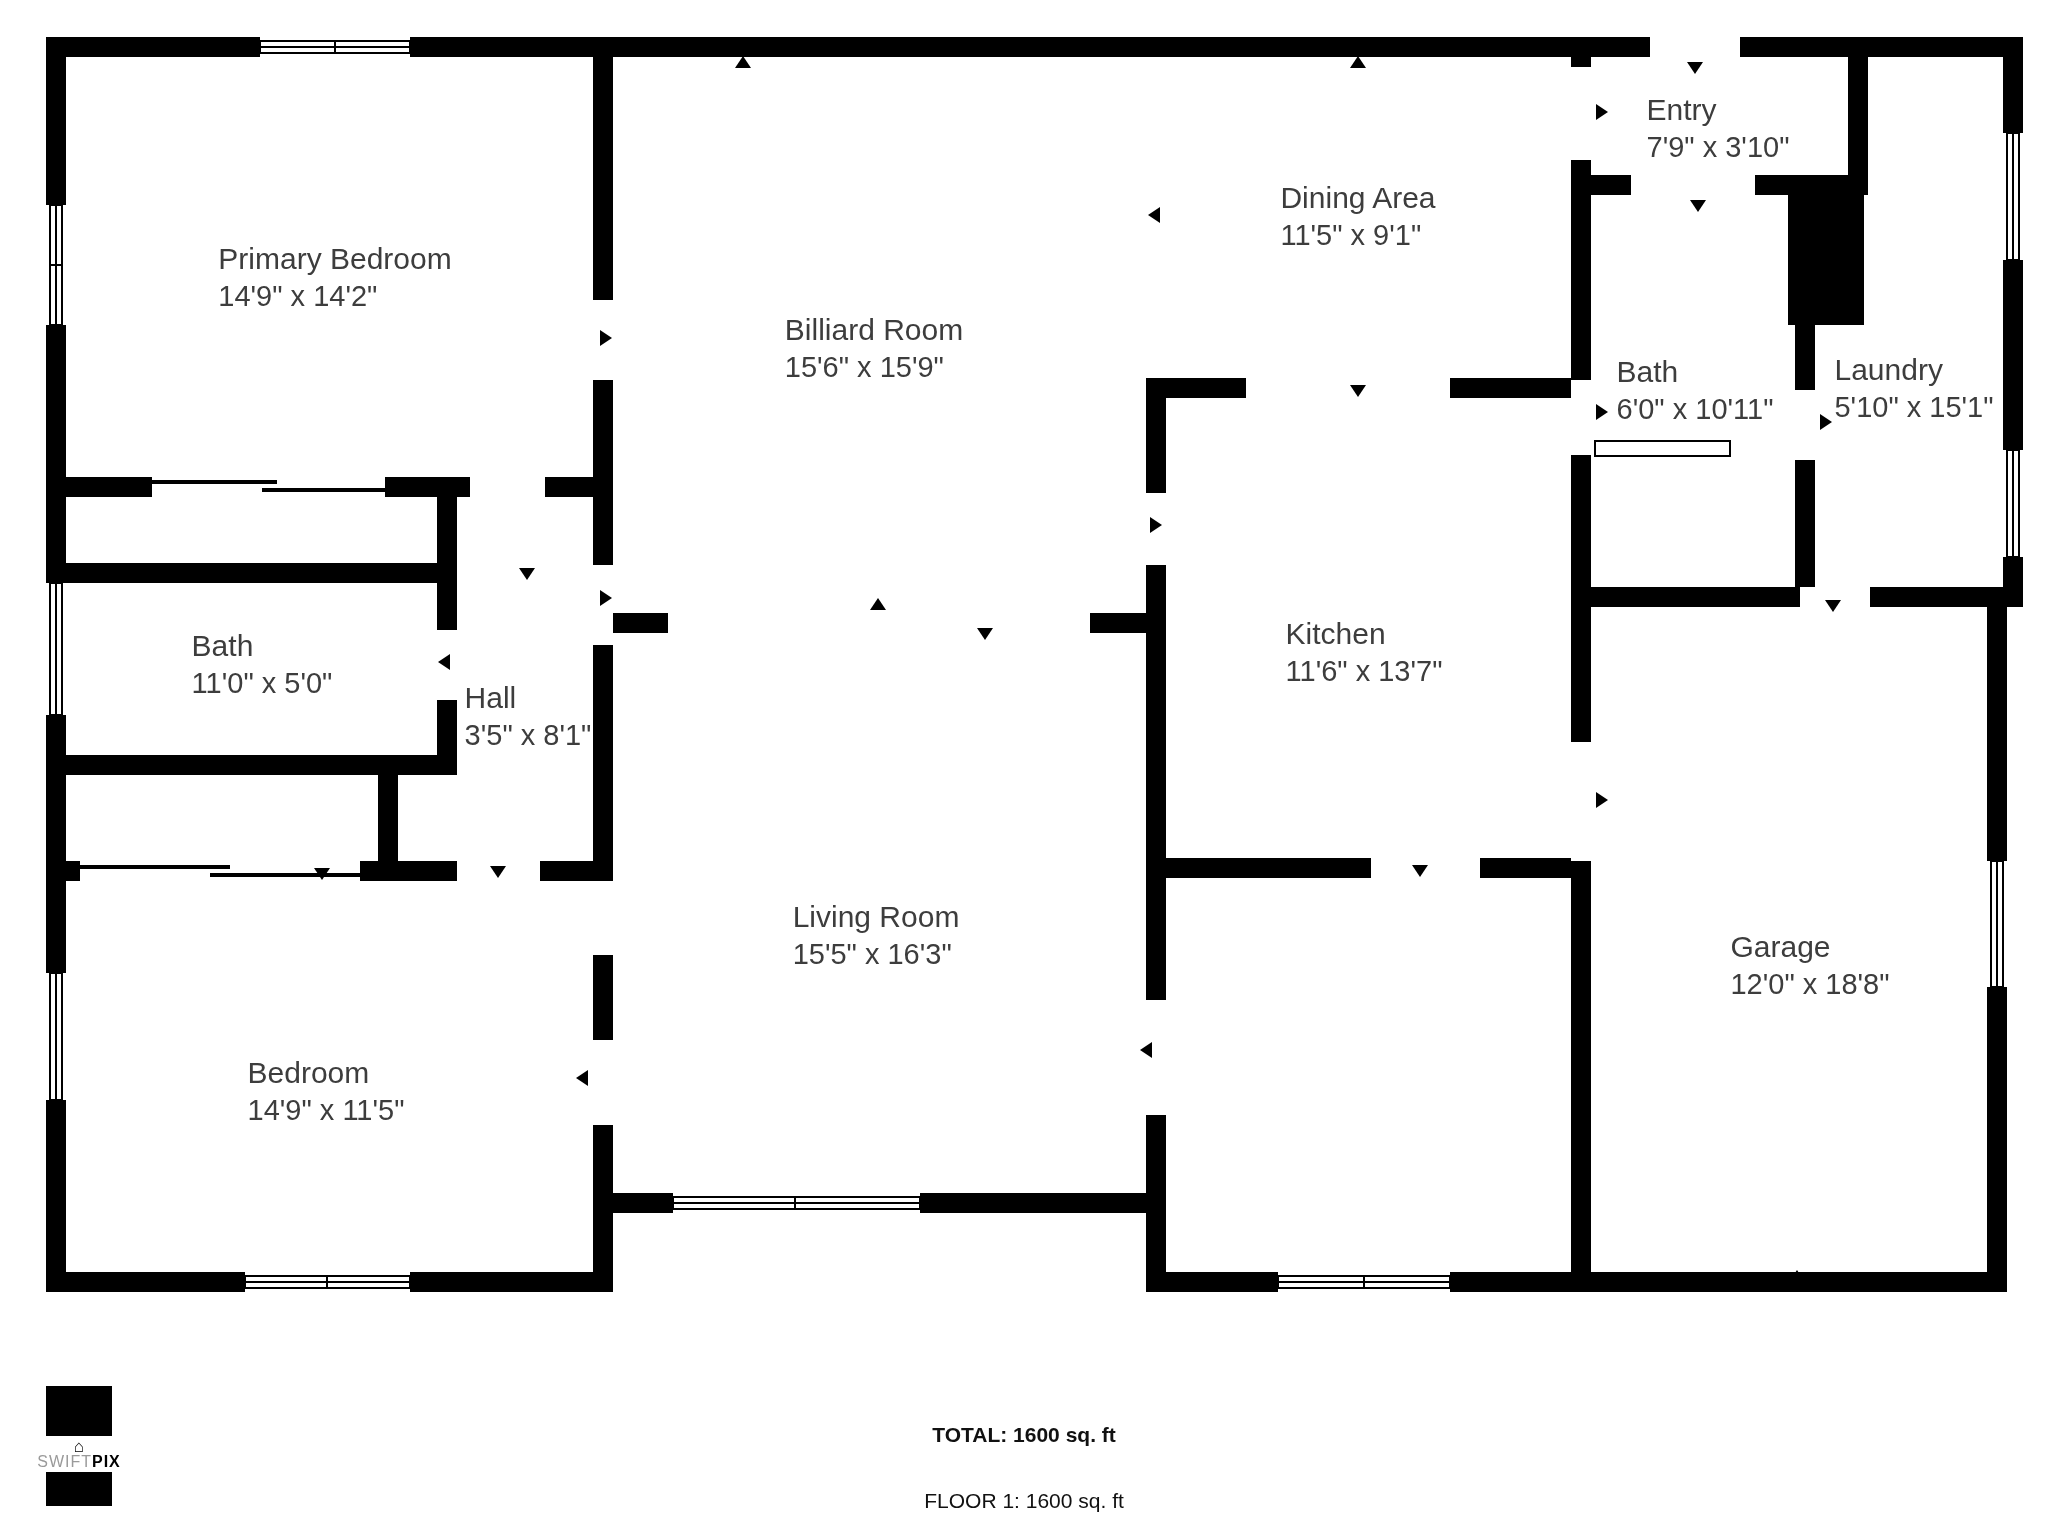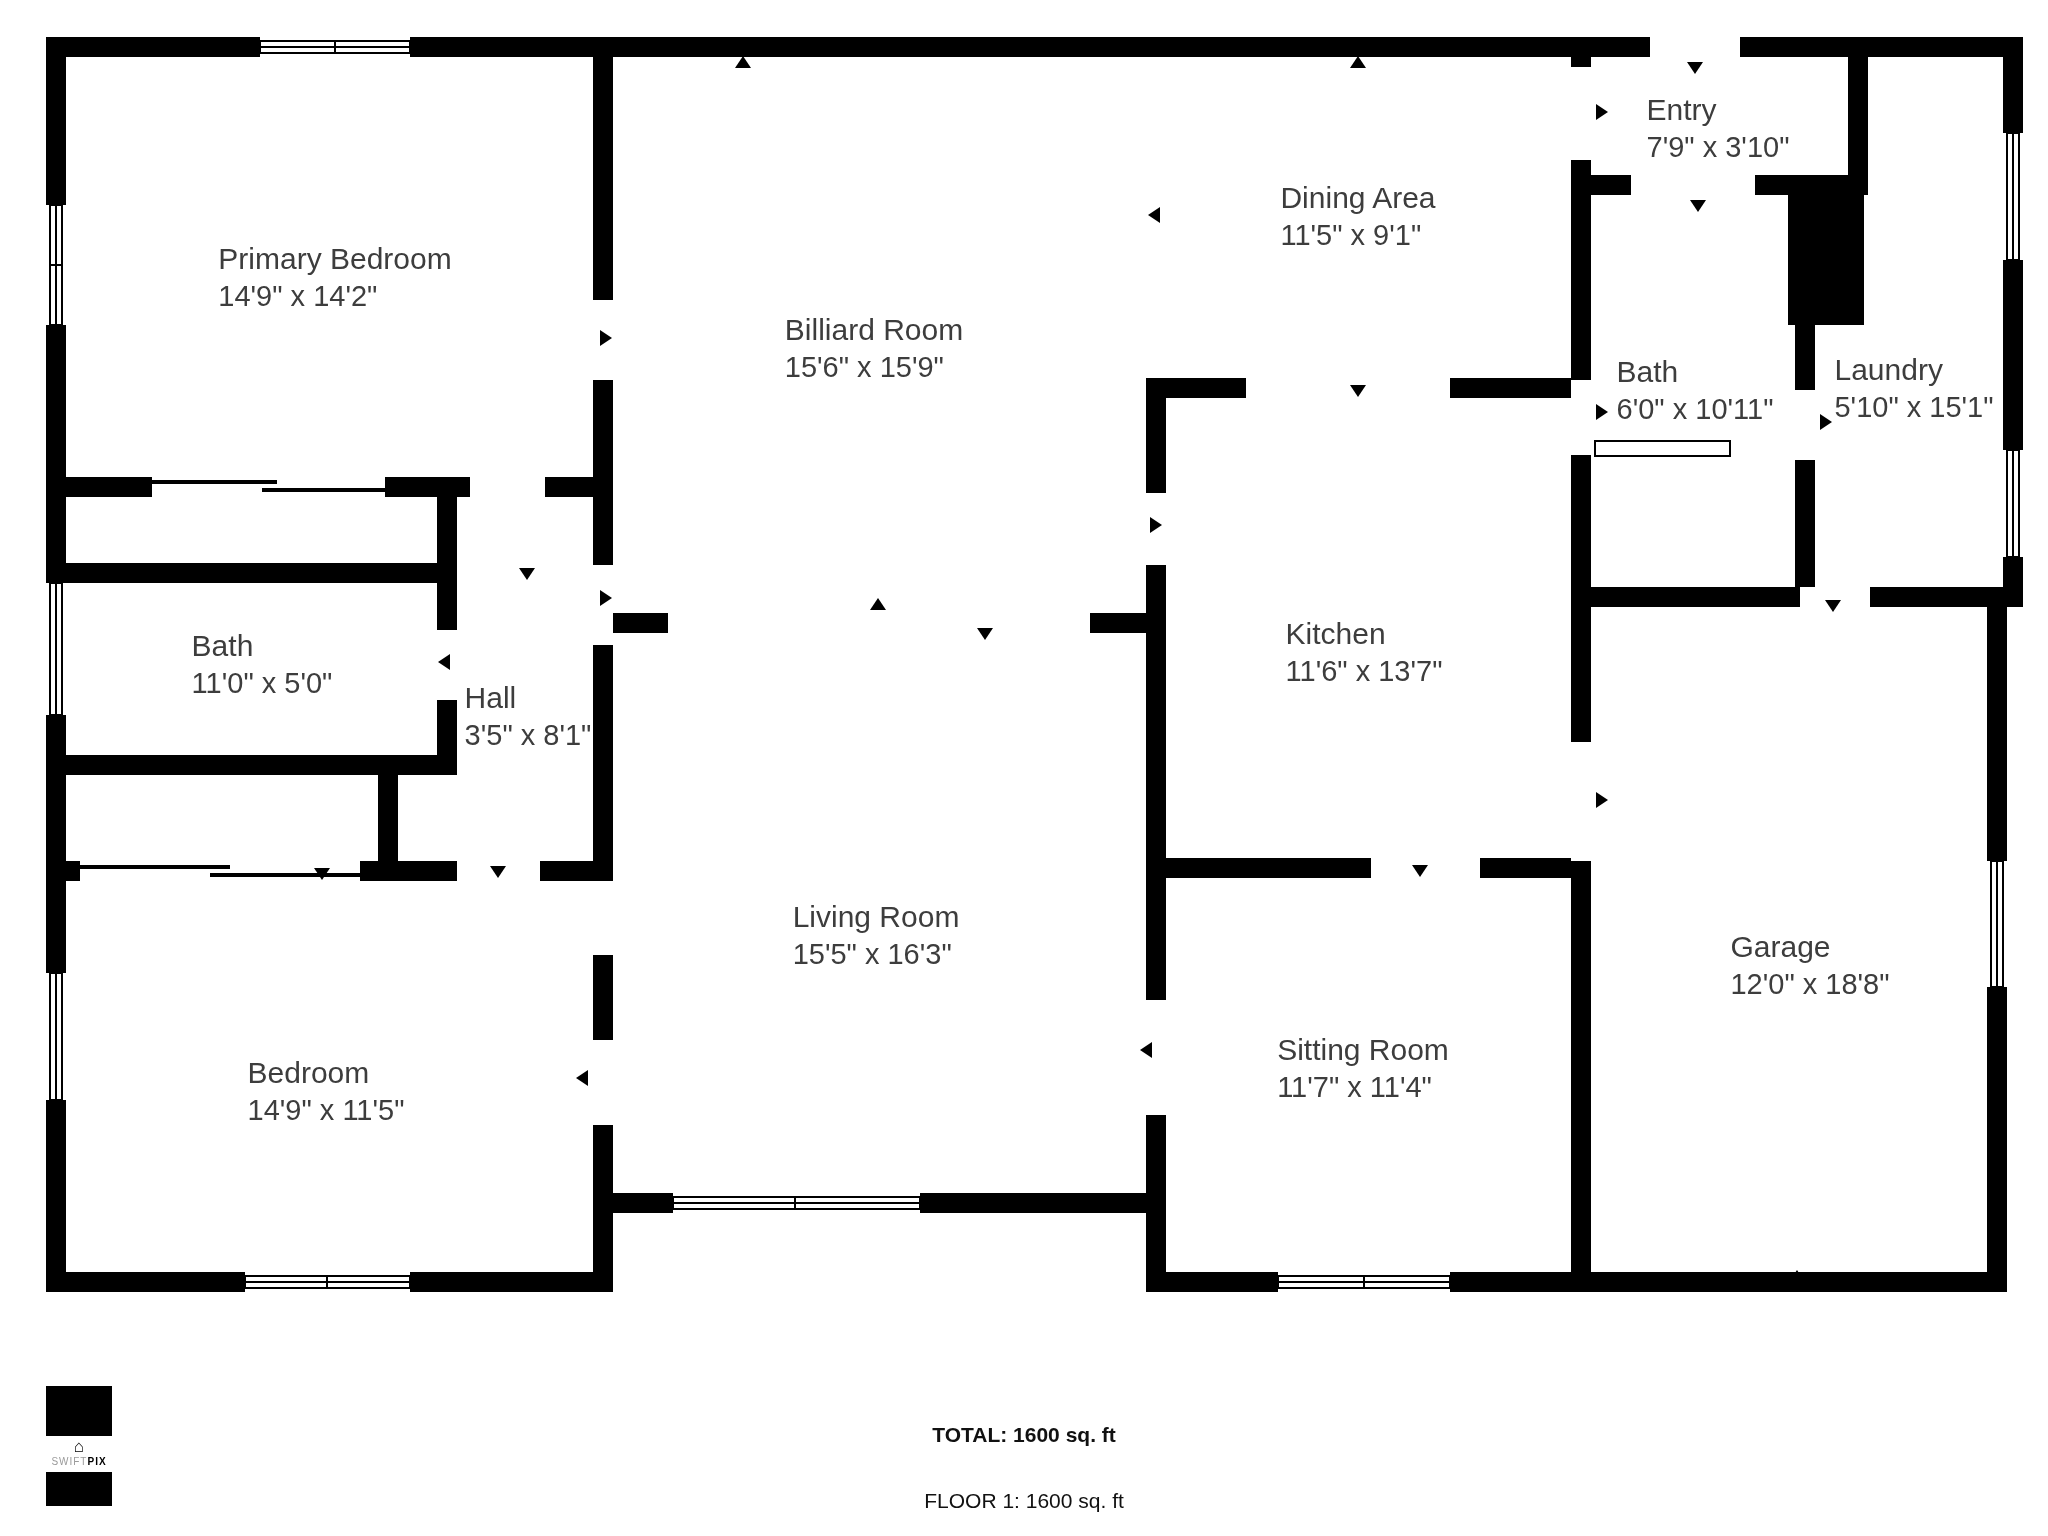--- a/index.html
+++ b/index.html
@@ -15,21 +15,21 @@
 
   .footer { position:absolute; top:1384px; left:0; width:100%; text-align:center; color:#111; z-index:2; }
   .footer .line { font-size:21px; line-height:30px;margin-top:36px; }
   .footer .line.bold { font-weight:bold; }
   .footer .disclaimer { margin-top:24px; font-size:15px; color:#111; }
 
   .logo { position:absolute; left:46px; top:1386px; width:66px; display:flex;
           flex-direction:column; align-items:center; z-index:2; }
   .logo .block-top { width:66px; height:50px; background:#000; }
   .logo .house { font-size:17px; line-height:17px; color:#000; margin-top:2px; }
-  .logo .brand { font-size:10px; line-height:14px; letter-spacing:1px; color:#9a9a9a; }
+  .logo .brand { font-size:16px; line-height:14px; letter-spacing:1px; color:#9a9a9a; }
   .logo .brand .bold { color:#000; font-weight:bold; }
   .logo .block-bottom { width:66px; height:34px; background:#000; margin-top:3px; }
 </style>
 </head>
 <body>
 
 <div class="page">
 
   <svg class="plan-svg" viewBox="0 0 2048 1536">
 
@@ -216,24 +216,20 @@
     <span class="rdims">3'5" x 8'1"</span>
   </div>
   <div class="room" style="left:1364px;top:652px">
     <span class="rname">Kitchen</span>
     <span class="rdims">11'6" x 13'7"</span>
   </div>
   <div class="room" style="left:876px;top:935px">
     <span class="rname">Living Room</span>
     <span class="rdims">15'5" x 16'3"</span>
   </div>
-  <div class="room" style="left:1363px;top:1068px">
-    <span class="rname">Sitting Room</span>
-    <span class="rdims">11'7" x 11'4"</span>
-  </div>
   <div class="room" style="left:326px;top:1091px">
     <span class="rname">Bedroom</span>
     <span class="rdims">14'9" x 11'5"</span>
   </div>
   <div class="room" style="left:1810px;top:965px">
     <span class="rname">Garage</span>
     <span class="rdims">12'0" x 18'8"</span>
   </div>
 
   <div class="footer">

